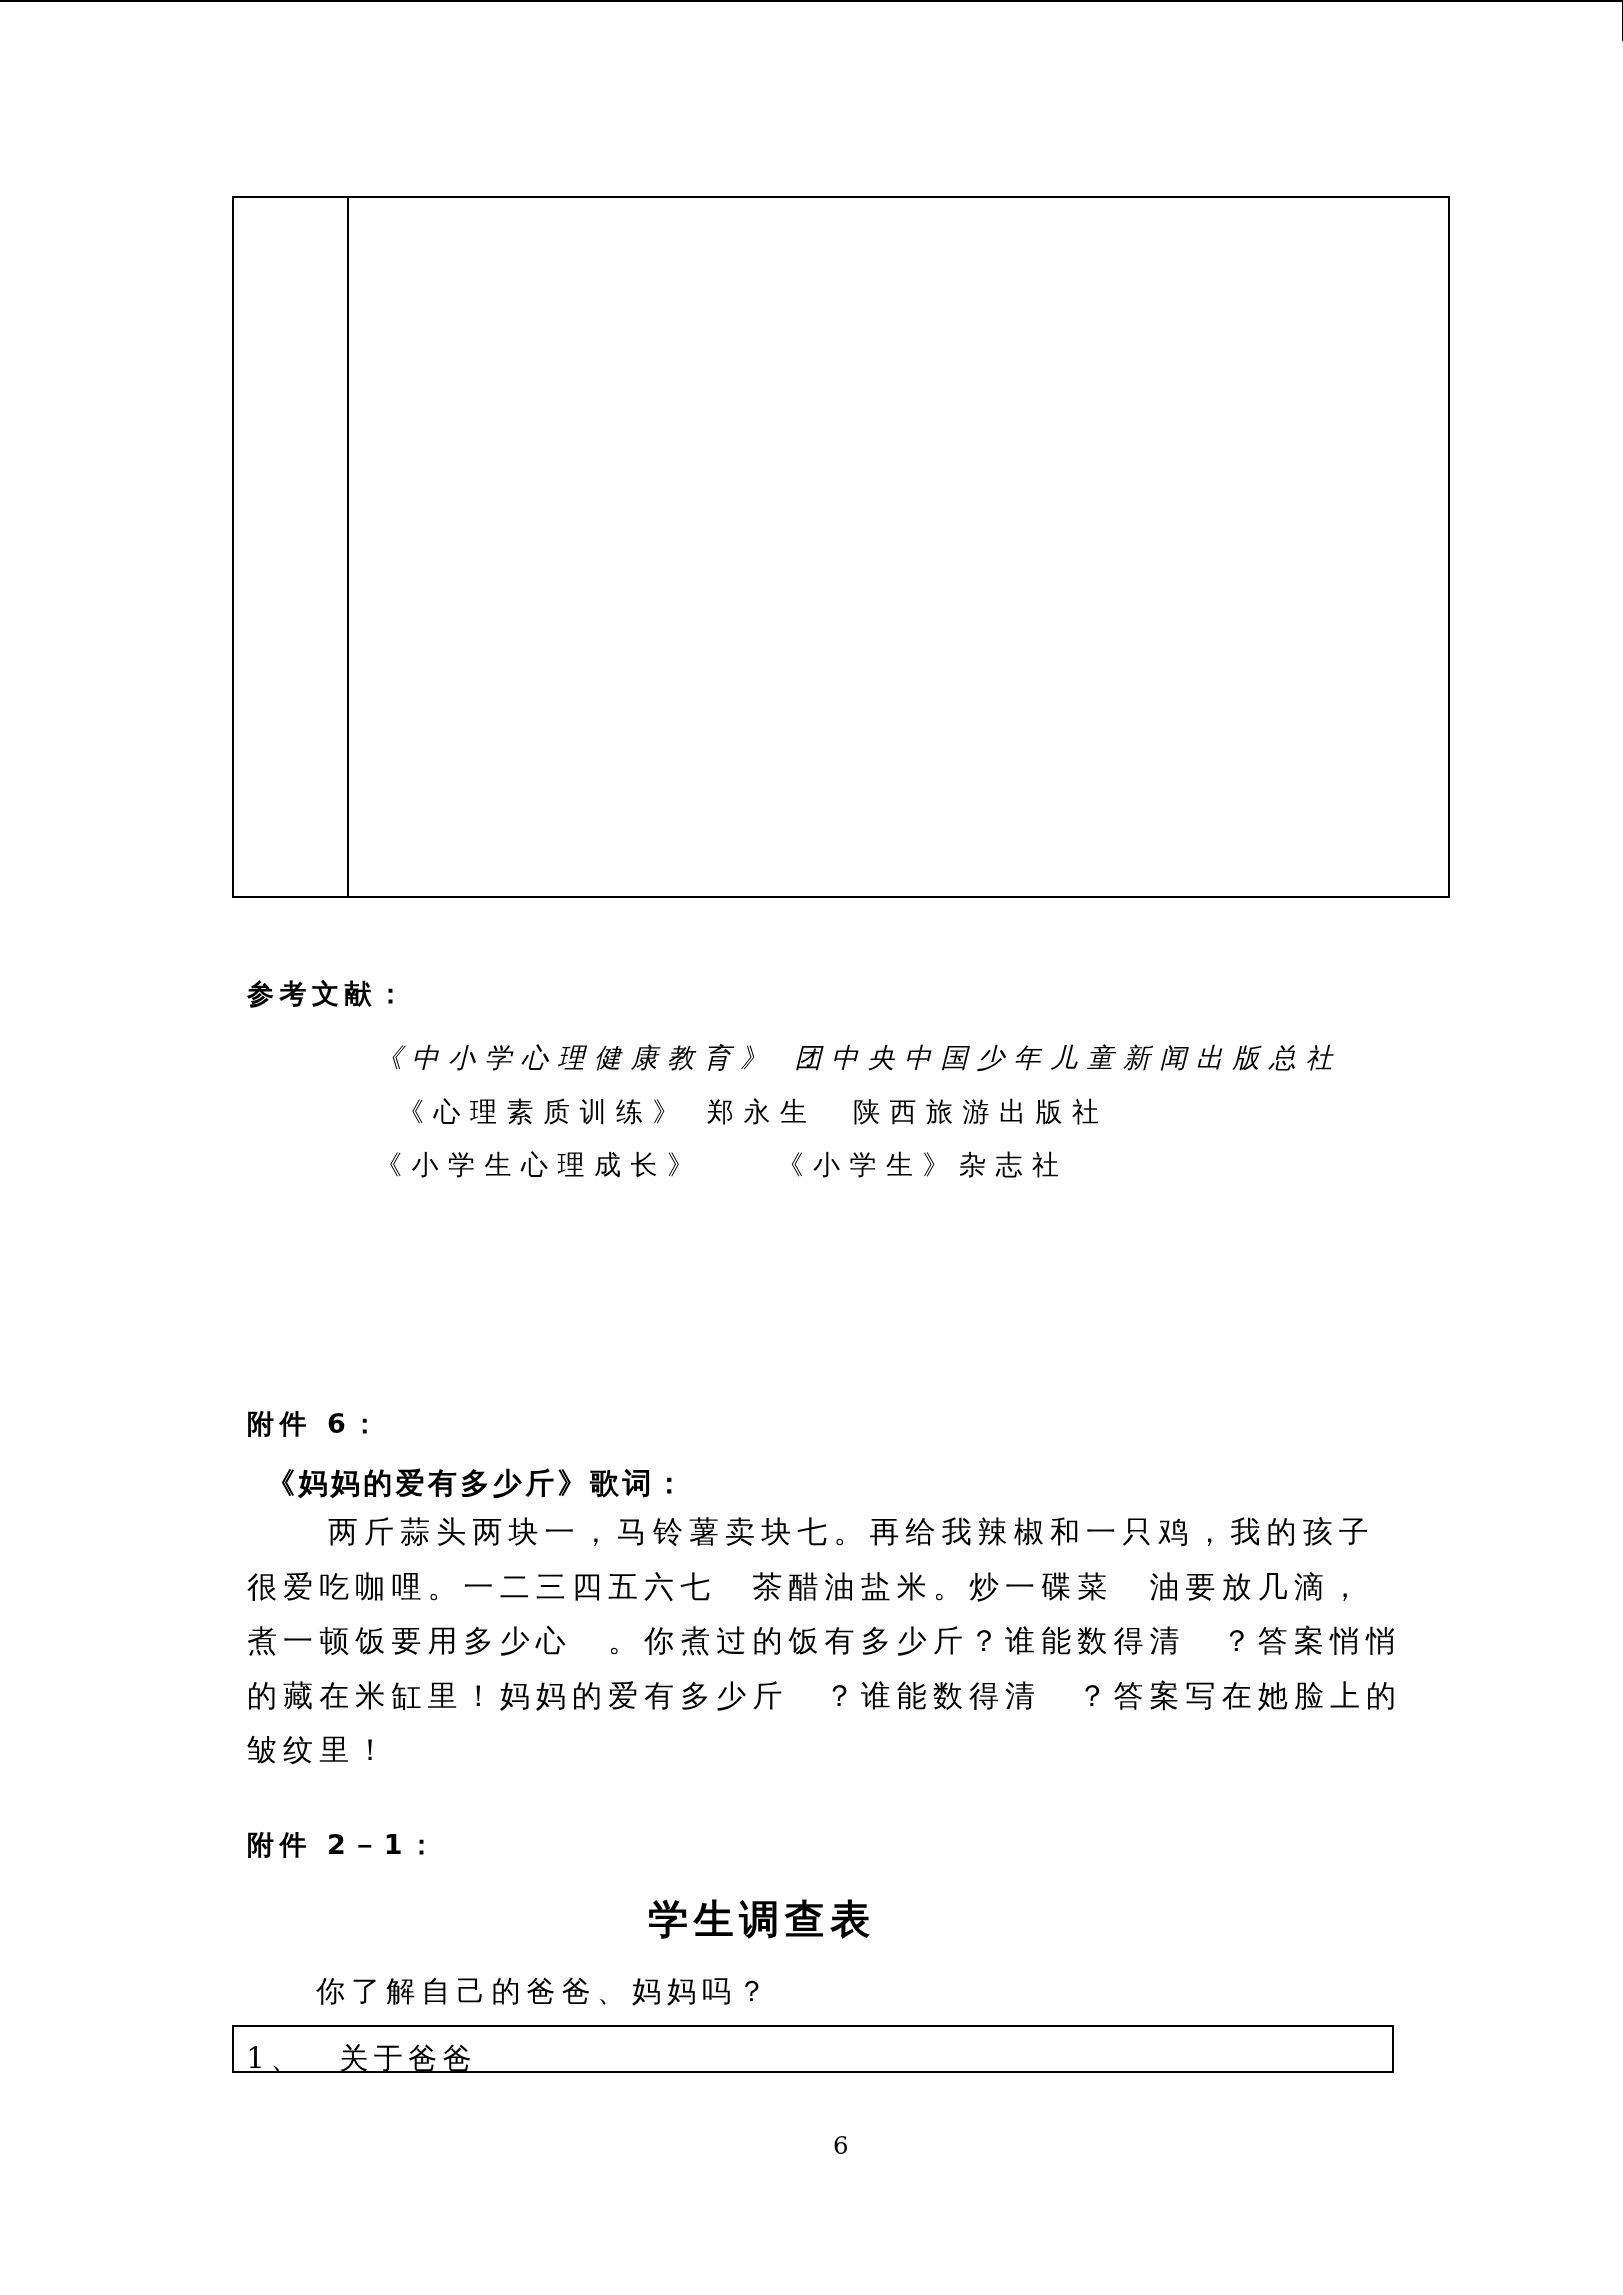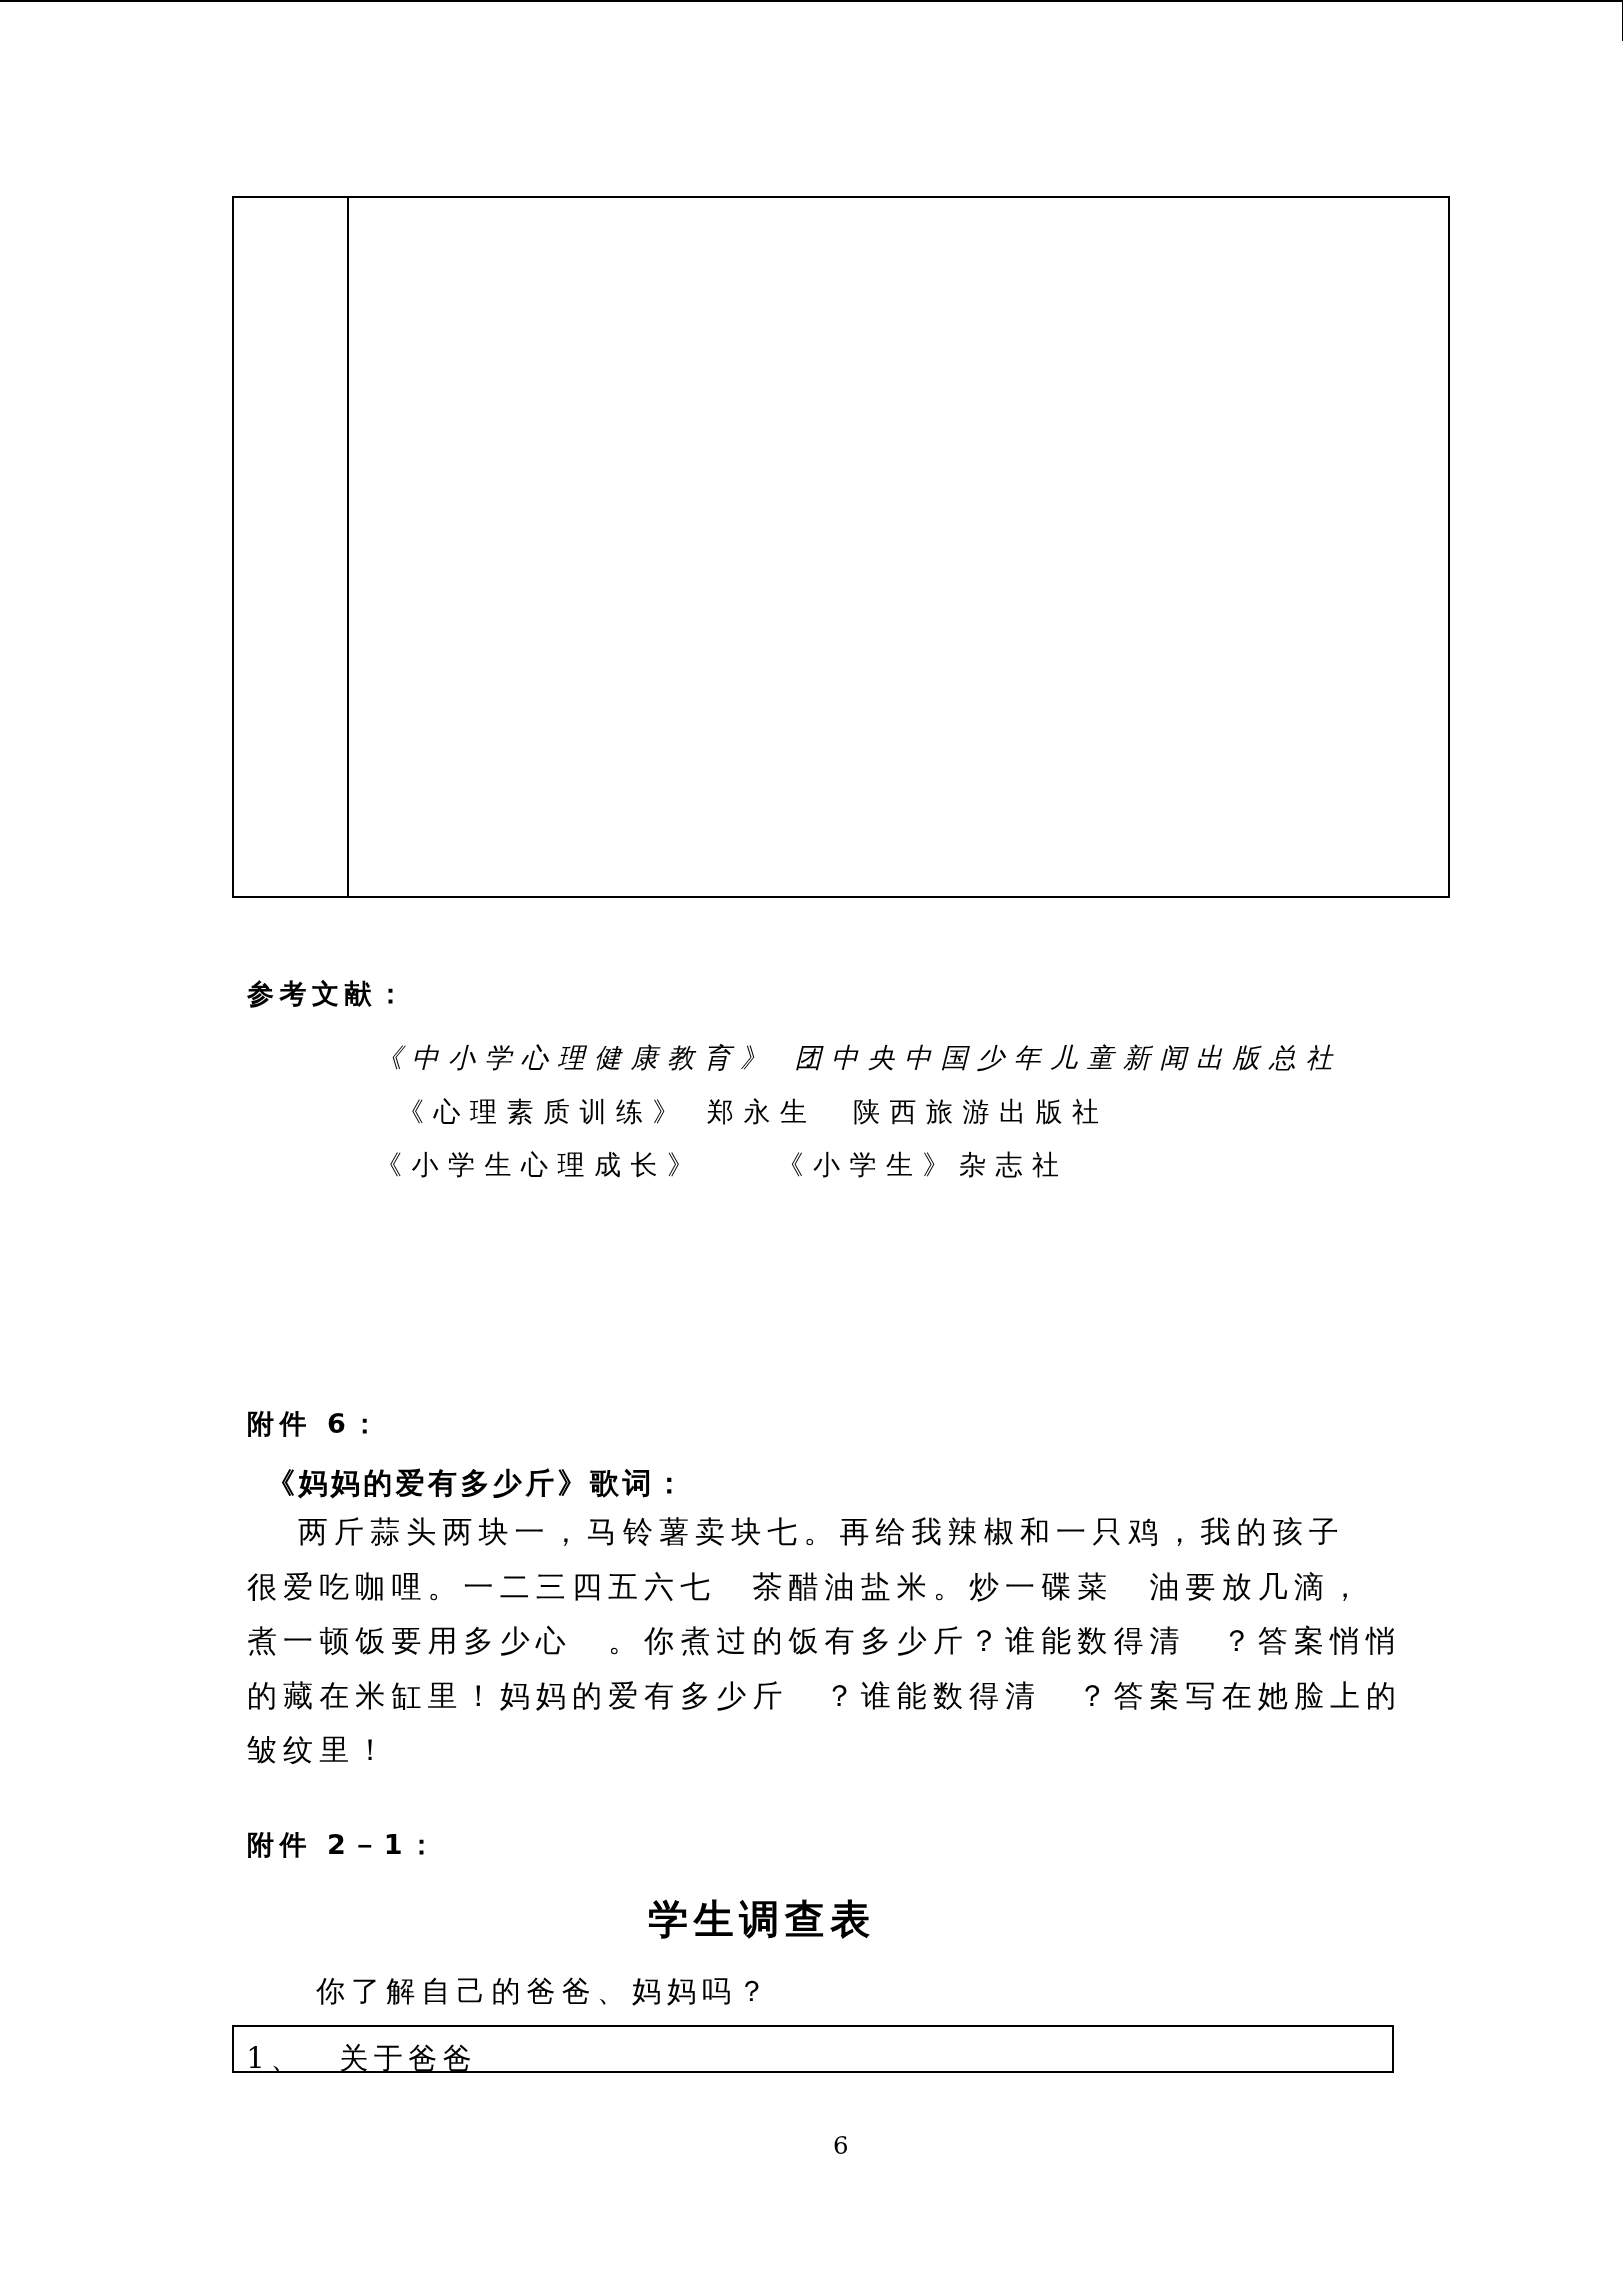--- a/index.html
+++ b/index.html
@@ -40,21 +40,21 @@
   <div class="col c3"></div>
 </div>
 
 <div class="heading" style="left:247px; top:976px;">参考文献：</div>
 <div class="ref" style="left:375px; top:1040px;font-style:italic;">《中小学心理健康教育》 团中央中国少年儿童新闻出版总社</div>
 <div class="ref" style="left:397px; top:1094px;">《心理素质训练》 郑永生　陕西旅游出版社</div>
 <div class="ref" style="left:375px; top:1147px;">《小学生心理成长》　　《小学生》杂志社</div>
 
 <div class="heading" style="left:247px; top:1406px;">附件 6：</div>
 <div class="heading" style="left:266px; top:1464px; letter-spacing:3.4px; font-size:29px;">《妈妈的爱有多少斤》歌词：</div>
-<div class="lyric" style="left:298px; top:1512px;">两斤蒜头两块一，马铃薯卖块七。再给我辣椒和一只鸡，我的孩子</div>
+<div class="lyric" style="left:328px; top:1512px;">两斤蒜头两块一，马铃薯卖块七。再给我辣椒和一只鸡，我的孩子</div>
 <div class="lyric" style="left:247px; top:1567px;">很爱吃咖哩。一二三四五六七　茶醋油盐米。炒一碟菜　油要放几滴，</div>
 <div class="lyric" style="left:247px; top:1621px;">煮一顿饭要用多少心　。你煮过的饭有多少斤？谁能数得清　？答案悄悄</div>
 <div class="lyric" style="left:247px; top:1676px;">的藏在米缸里！妈妈的爱有多少斤　？谁能数得清　？答案写在她脸上的</div>
 <div class="lyric" style="left:247px; top:1730px;">皱纹里！</div>
 
 <div class="heading" style="left:247px; top:1827px;">附件 2－1：</div>
 <div class="title">学生调查表</div>
 <div class="question">你了解自己的爸爸、妈妈吗？</div>
 
 <div class="box">

